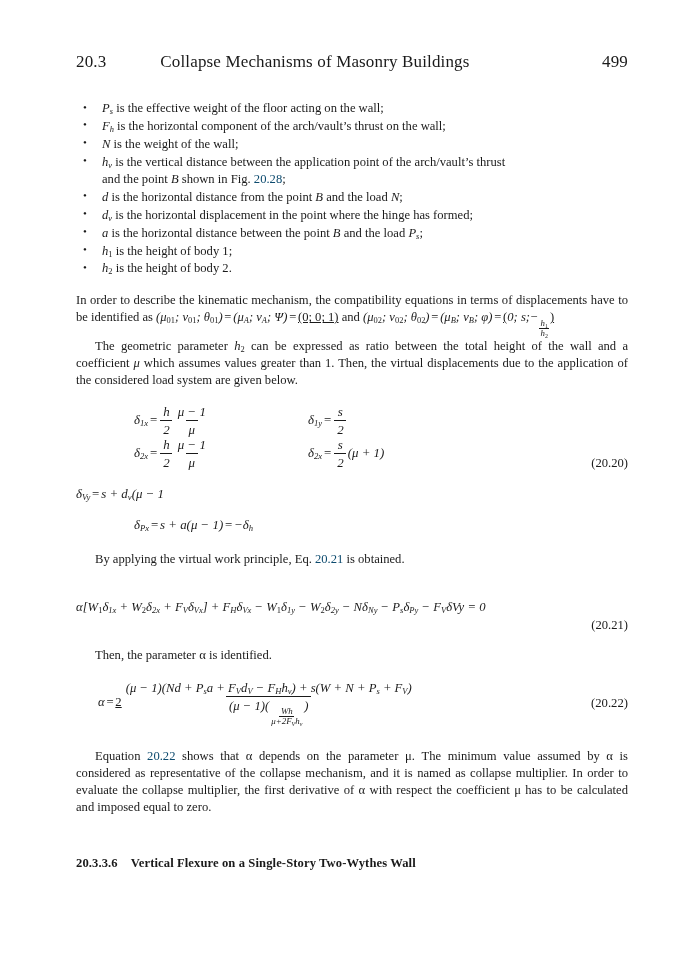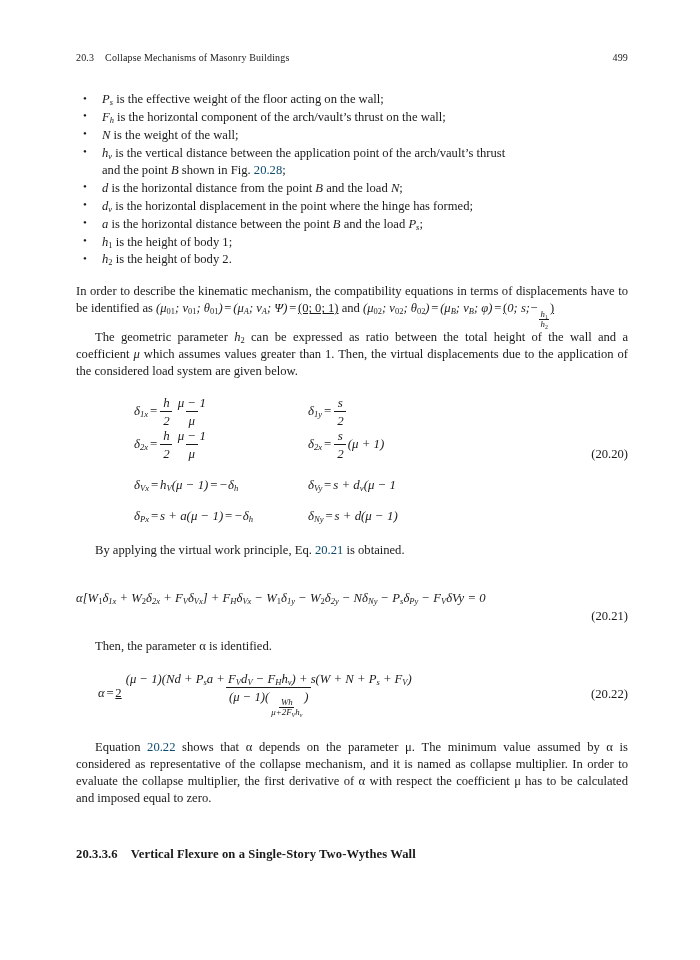--- a/index.html
+++ b/index.html
@@ -19,24 +19,25 @@
     width: 700px;
     height: 960px;
     box-sizing: border-box;
     padding: 52px 72px 0 76px;
   }
 
   
   .runhead {
     display: flex;
     align-items: baseline;
-    font-size: 10px;
+    font-size: 17px;
     letter-spacing: 0.15px;
     color: #1a1a1a;
     margin-bottom: 28px;
+    gap: 43px;
   }
   .runhead .sec-no { margin-right: 11px; }
   .runhead .sec-title { flex: 0 1 auto; }
   .runhead .folio { margin-left: auto; }
 
   
   .body-par {
     font-size: 12.6px;
     line-height: 1.355;
     text-align: justify;
@@ -267,34 +268,28 @@
       <div class="eqcol-r">
         <span class="math">δ<sub>2x</sub><span class="op">=</span><span class="frac">
               <span class="num">s</span>
               <span class="den">2</span>
             </span>(μ + 1)</span>
       </div>
       <span class="eqtag">(20.20)</span>
     </div>
 
     <div class="eqrow">
-      <div class="eqcol-l">
-        <span class="math">δ<sub>Vx</sub><span class="op">=</span>h<sub>V</sub>(μ − 1)<span class="op">=</span>−δ<sub>h</sub></span>
-      </div>
       <div class="eqcol-r">
         <span class="math">δ<sub>Vy</sub><span class="op">=</span>s + d<sub>v</sub>(μ − 1</span>
       </div>
     </div>
 
     <div class="eqrow">
       <div class="eqcol-l">
         <span class="math">δ<sub>Px</sub><span class="op">=</span>s + a(μ − 1)<span class="op">=</span>−δ<sub>h</sub></span>
-      </div>
-      <div class="eqcol-r">
-        <span class="math">δ<sub>Ny</sub><span class="op">=</span>s + d(μ − 1)</span>
       </div>
     </div>
 
   </div>
 
   <div class="sp-18"></div>
 
   <p class="body-par indent"><span>By applying the virtual work principle, Eq. </span><span class="lnk">20.21</span><span> is obtained.</span></p>
 
   <div class="eq-center">

